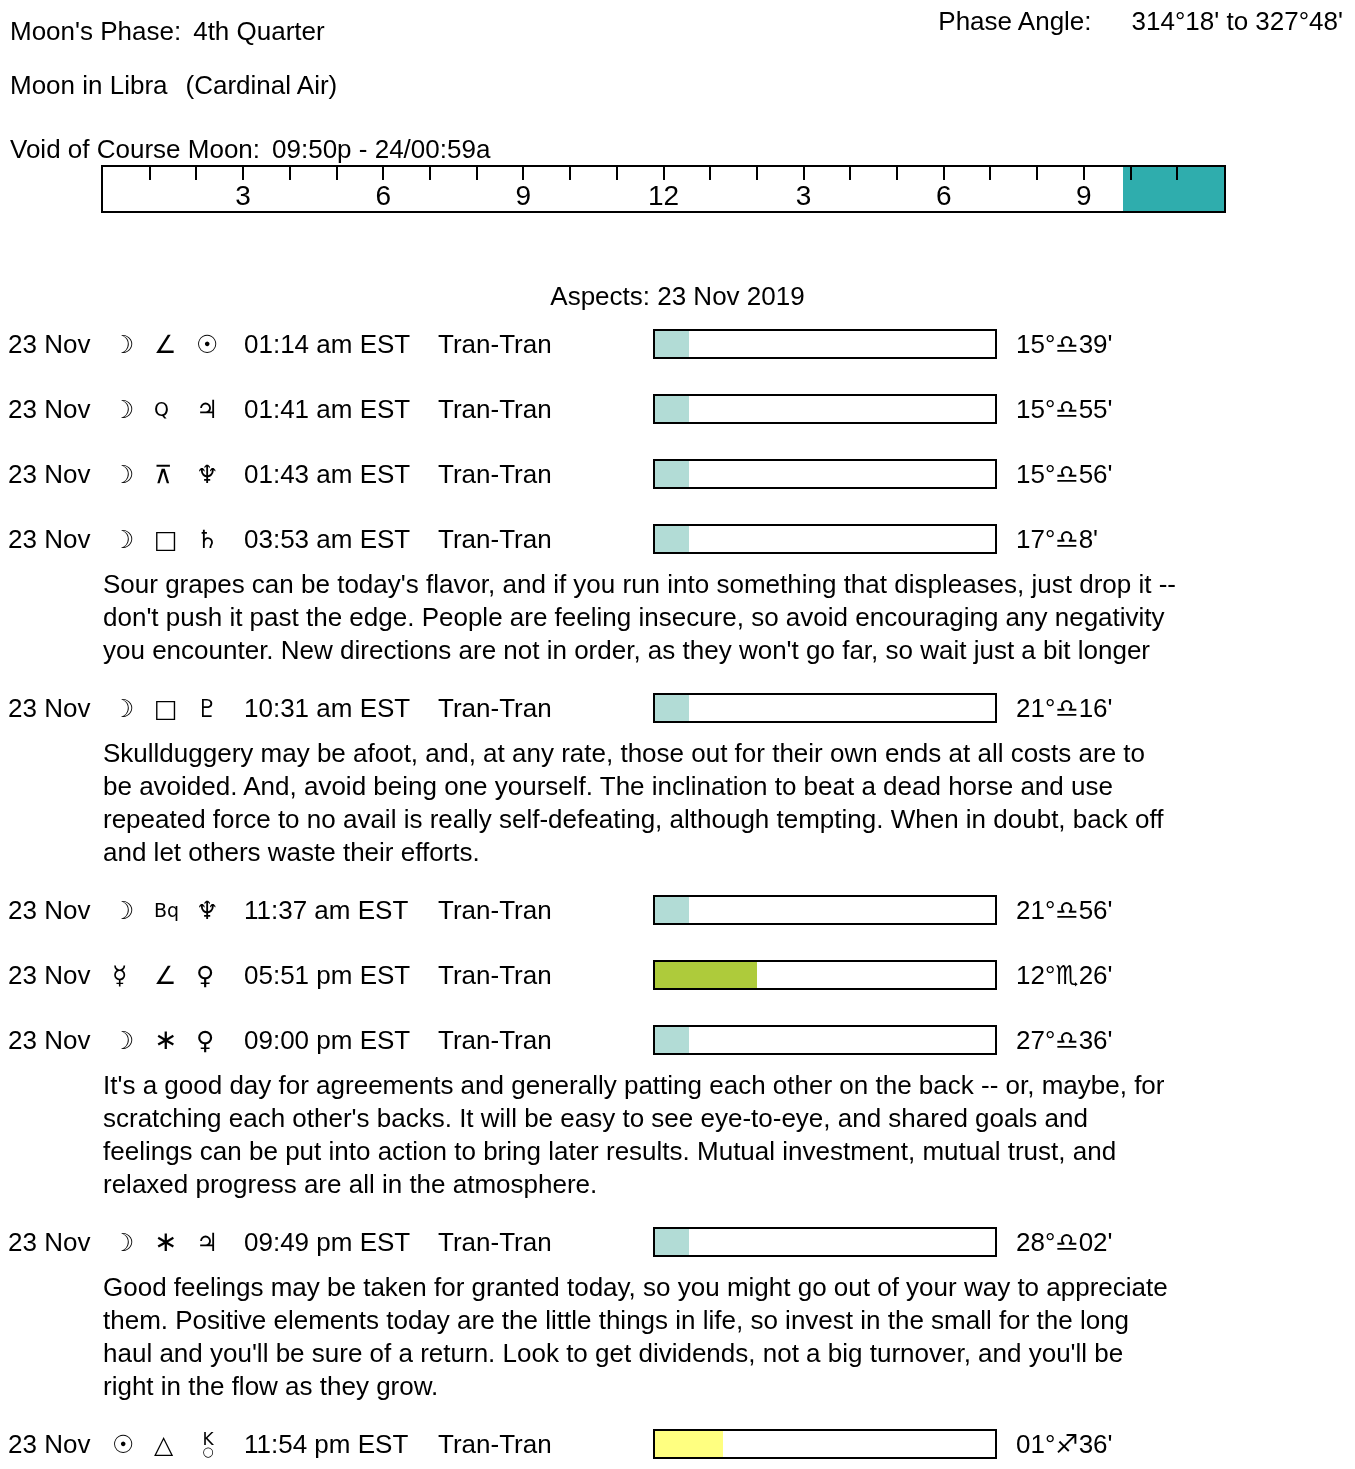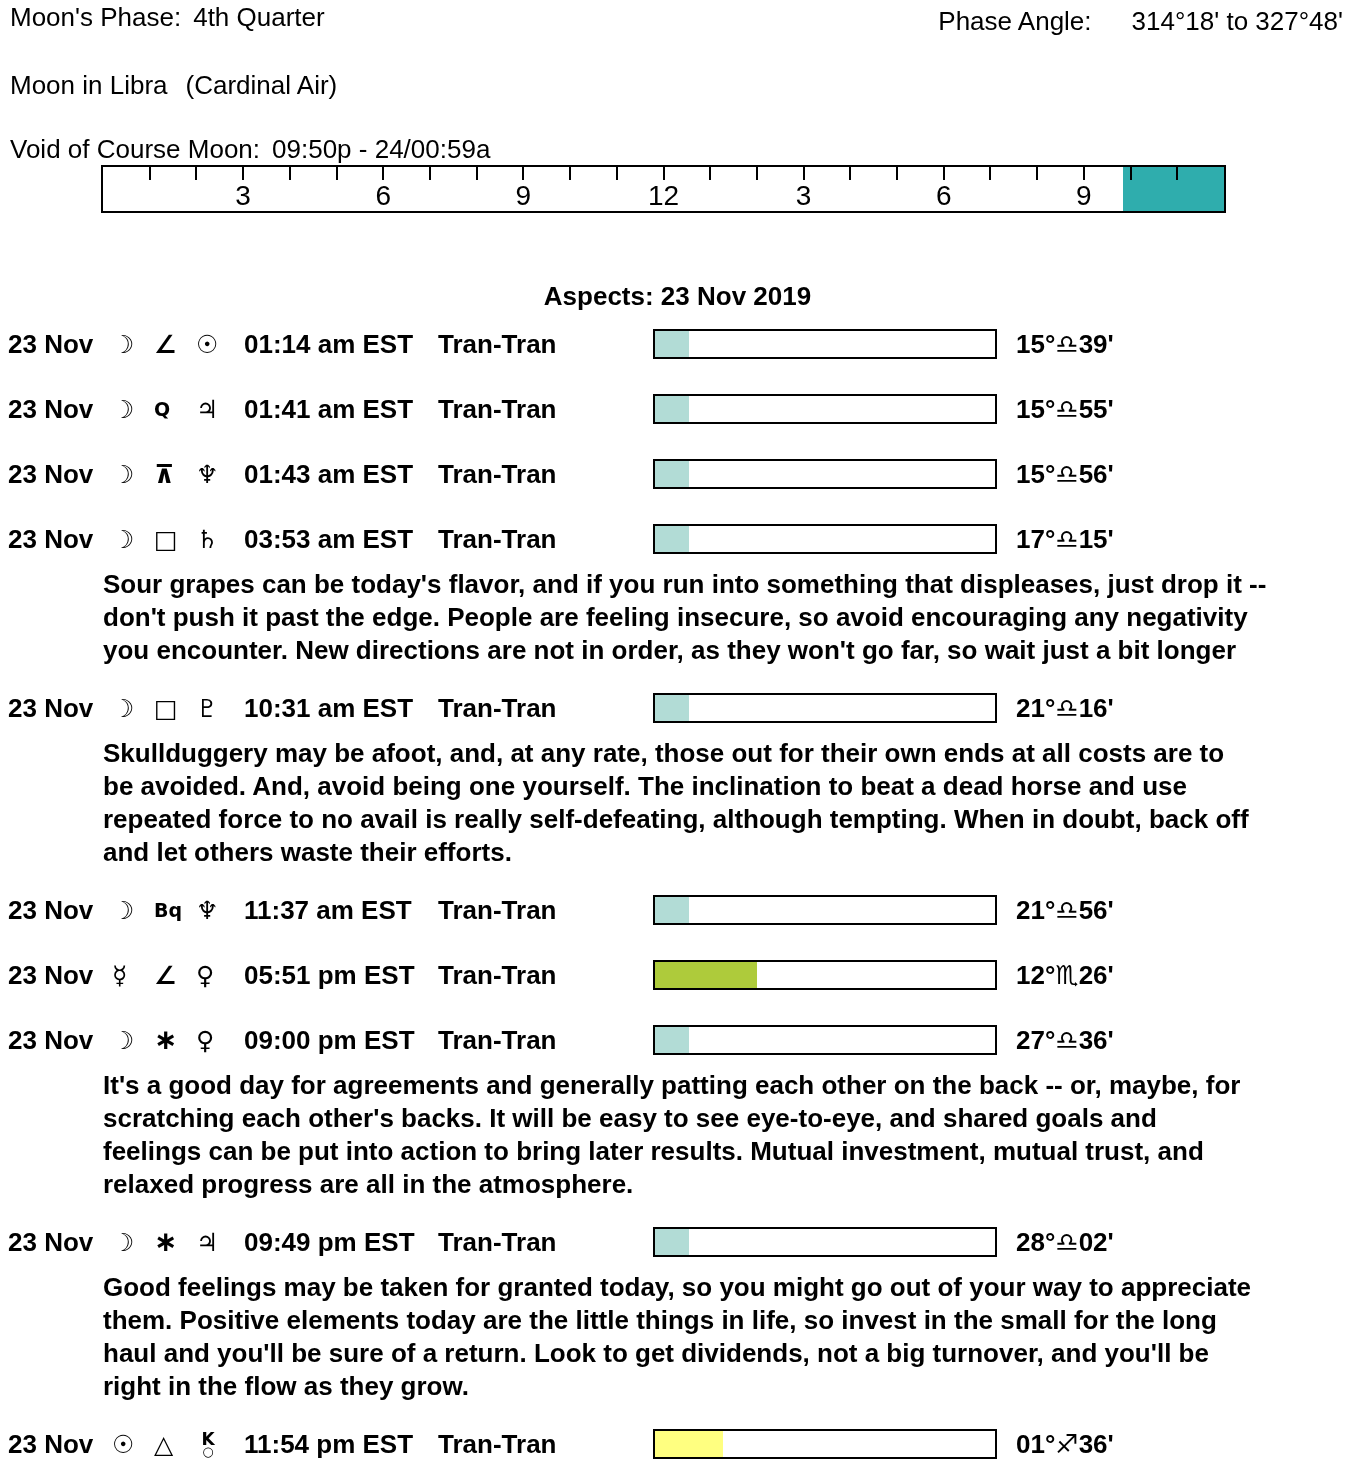--- a/index.html
+++ b/index.html
@@ -2,36 +2,36 @@
 <html><head>
 <meta charset="utf-8">
 <style>
   html,body{margin:0;padding:0;}
   body{
     width:1355px;height:1469px;position:relative;background:#ffffff;color:#000;
     font-family:"Liberation Sans",sans-serif;font-size:26px;overflow:hidden;
   }
   .abs{position:absolute;}
   .pair{display:flex;gap:12px;white-space:nowrap;}
-  #phase-line{top:2px;left:10px;}
+  #phase-line{top:16px;left:10px;}
   #phase-angle{top:6px;right:12px;gap:40px;}
   #sign-line{top:70px;left:10px;gap:18px;}
   #void-line{top:134px;left:10px;}
 
   
   #ruler{
     position:absolute;top:165px;left:101px;width:1125px;height:48px;
     border:2px solid #000;box-sizing:border-box;background:#fff;
   }
   #void-block{position:absolute;top:0;bottom:0;right:0;}
   .tick{position:absolute;top:0;width:2px;height:13px;background:#000;}
   .rlabel{position:absolute;bottom:1px;transform:translateX(-50%);font-size:28px;line-height:1;}
 
   
-  #aspects{position:absolute;top:278px;left:0;width:1355px;font-weight:bold;}
+  #aspects{position:absolute;top:278px;left:0;width:1355px;}
   #aspects-title{text-align:center;height:36px;line-height:36px;}
   .row{display:flex;align-items:center;height:34px;margin-top:31px;padding-left:8px;}
   .row.first{margin-top:13px;}
   .row.after-note{margin-top:24px;}
   .c-date{width:104px;white-space:nowrap;}
   .c-glyphs{width:132px;display:flex;align-items:center;}
   .g{width:42px;font-family:"DejaVu Sans",sans-serif;font-size:25px;line-height:1;}
   .g.asp-text{font-size:19px;}
   .g.asp-sextile{font-size:28px;}
   .c-time{width:194px;white-space:nowrap;}
@@ -155,21 +155,21 @@
     <span class="c-glyphs">
       <span class="g">☽</span>
       <span class="g">□</span>
       <span class="g">♄</span>
     </span>
     <span class="c-time">03:53 am EST</span>
     <span class="c-type">Tran-Tran</span>
     <span class="c-bar">
         <span class="fill" style="width: 10%; background: rgb(178, 220, 214);"></span>
       </span>
-    <span class="c-deg">17°♎15'</span>
+    <span class="c-deg">17°♎8'</span>
   </div>
   <div class="note">
     <div>Sour grapes can be today's flavor, and if you run into something that displeases, just drop it --</div>
     <div>don't push it past the edge. People are feeling insecure, so avoid encouraging any negativity</div>
     <div>you encounter. New directions are not in order, as they won't go far, so wait just a bit longer</div>
   </div>
 
   <div class="row after-note">
     <span class="c-date">23 Nov</span>
     <span class="c-glyphs">

